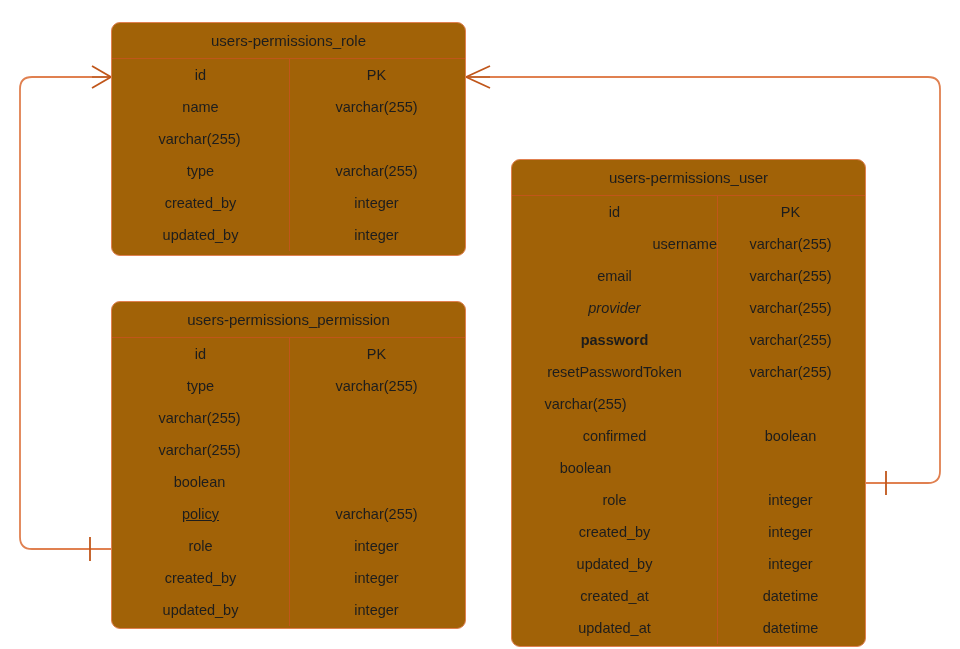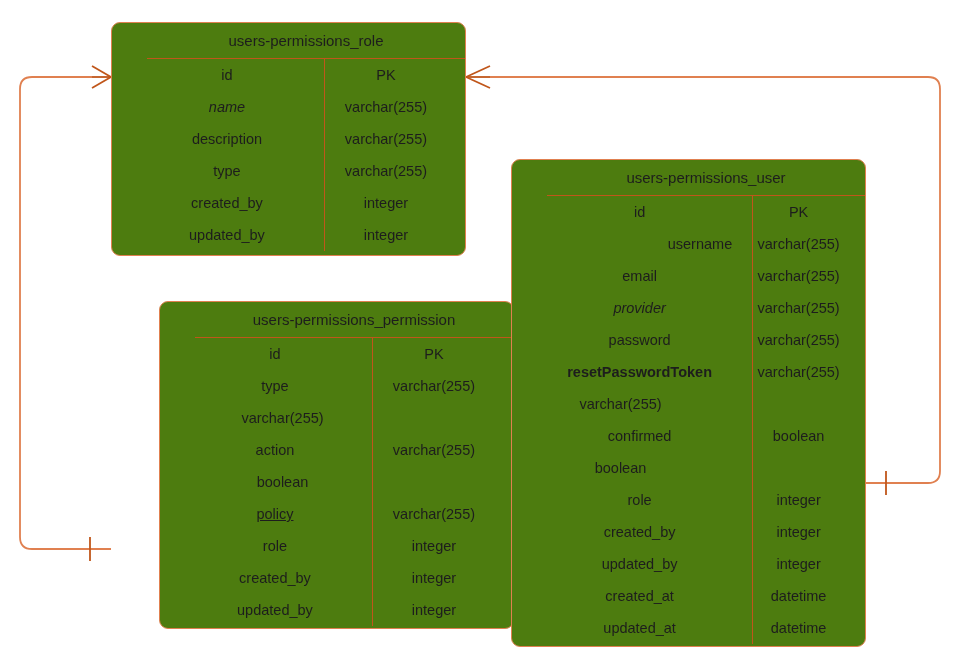--- a/index.html
+++ b/index.html
@@ -25,23 +25,22 @@
     top: 0;
     width: 960px;
     height: 649px;
     pointer-events: none;
   }
   .entity {
     position: absolute;
     box-sizing: border-box;
     border: 1.6px solid #e08050;
     border-radius: 9px;
-    background: #4d7c0f;
+    background: #a16207;
     overflow: hidden;
-    padding-left: 35px;
   }
   .entity-title {
     height: 35px;
     line-height: 35px;
     text-align: center;
     font-size: 15px;
     color: #1d1d1d;
     border-bottom: 1.6px solid #c0561a;
     white-space: nowrap;
   }
@@ -108,58 +107,56 @@
 
 <div class="entity" style="left: 111px; top: 22px; width: 355px; height: 234px;">
       <div class="entity-title">users-permissions_role</div>
       <div class="entity-body">
         <div class="col-divider" style="left: 177px;"></div>
         <div class="row">
           <div class="cell cell-name" style="width: 177px;">id</div>
           <div class="cell cell-type" style="width: 175px;">PK</div>
         </div>
         <div class="row">
-          <div class="cell cell-name" style="width: 177px; font-style: italic;">name</div>
-          <div class="cell cell-type" style="width: 175px;">varchar(255)</div>
-        </div>
-        <div class="row">
-          <div class="cell cell-name" style="width: 177px;">description</div>
+          <div class="cell cell-name" style="width: 177px;">name</div>
+          <div class="cell cell-type" style="width: 175px;">varchar(255)</div>
+        </div>
+        <div class="row">
           <div class="cell cell-type" style="width: 175px;">varchar(255)</div>
         </div>
         <div class="row">
           <div class="cell cell-name" style="width: 177px;">type</div>
           <div class="cell cell-type" style="width: 175px;">varchar(255)</div>
         </div>
         <div class="row">
           <div class="cell cell-name" style="width: 177px;">created_by</div>
           <div class="cell cell-type" style="width: 175px;">integer</div>
         </div>
         <div class="row">
           <div class="cell cell-name" style="width: 177px;">updated_by</div>
           <div class="cell cell-type" style="width: 175px;">integer</div>
         </div>
       </div>
     </div>
-    <div class="entity" style="left: 111px; top: 301px; width: 355px; height: 328px; margin-left: 48px;">
+    <div class="entity" style="left: 111px; top: 301px; width: 355px; height: 328px;">
       <div class="entity-title">users-permissions_permission</div>
       <div class="entity-body">
         <div class="col-divider" style="left: 177px;"></div>
         <div class="row">
           <div class="cell cell-name" style="width: 177px;">id</div>
           <div class="cell cell-type" style="width: 175px;">PK</div>
         </div>
         <div class="row">
           <div class="cell cell-name" style="width: 177px;">type</div>
           <div class="cell cell-type" style="width: 175px;">varchar(255)</div>
         </div>
         <div class="row">
           <div class="cell cell-type" style="width: 175px;">varchar(255)</div>
         </div>
         <div class="row">
-          <div class="cell cell-name" style="width: 177px;">action</div>
           <div class="cell cell-type" style="width: 175px;">varchar(255)</div>
         </div>
         <div class="row">
           <div class="cell cell-type" style="width: 175px;">boolean</div>
         </div>
         <div class="row">
           <div class="cell cell-name" style="width: 177px; text-decoration: underline;">policy</div>
           <div class="cell cell-type" style="width: 175px;">varchar(255)</div>
         </div>
         <div class="row">
@@ -190,25 +187,25 @@
         </div>
         <div class="row">
           <div class="cell cell-name" style="width: 205px; text-align: center;">email</div>
           <div class="cell cell-type" style="width: 147px;">varchar(255)</div>
         </div>
         <div class="row">
           <div class="cell cell-name" style="width: 205px; font-style: italic;">provider</div>
           <div class="cell cell-type" style="width: 147px;">varchar(255)</div>
         </div>
         <div class="row">
-          <div class="cell cell-name" style="width: 205px;">password</div>
-          <div class="cell cell-type" style="width: 147px;">varchar(255)</div>
-        </div>
-        <div class="row">
-          <div class="cell cell-name" style="width: 205px; font-weight: bold;">resetPasswordToken</div>
+          <div class="cell cell-name" style="width: 205px; font-weight: bold;">password</div>
+          <div class="cell cell-type" style="width: 147px;">varchar(255)</div>
+        </div>
+        <div class="row">
+          <div class="cell cell-name" style="width: 205px;">resetPasswordToken</div>
           <div class="cell cell-type" style="width: 147px;">varchar(255)</div>
         </div>
         <div class="row">
           <div class="cell cell-type" style="width: 147px;">varchar(255)</div>
         </div>
         <div class="row">
           <div class="cell cell-name" style="width: 205px;">confirmed</div>
           <div class="cell cell-type" style="width: 147px;">boolean</div>
         </div>
         <div class="row">

